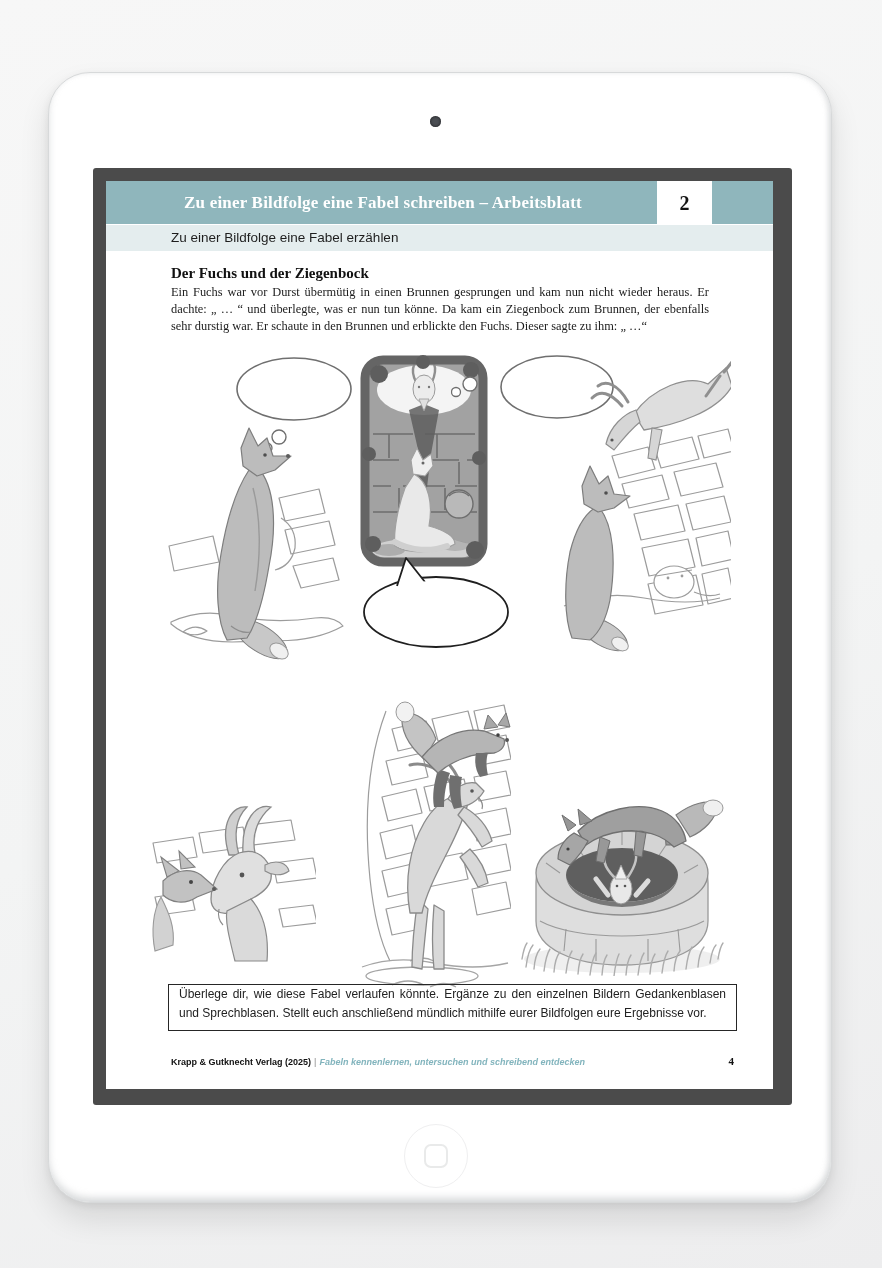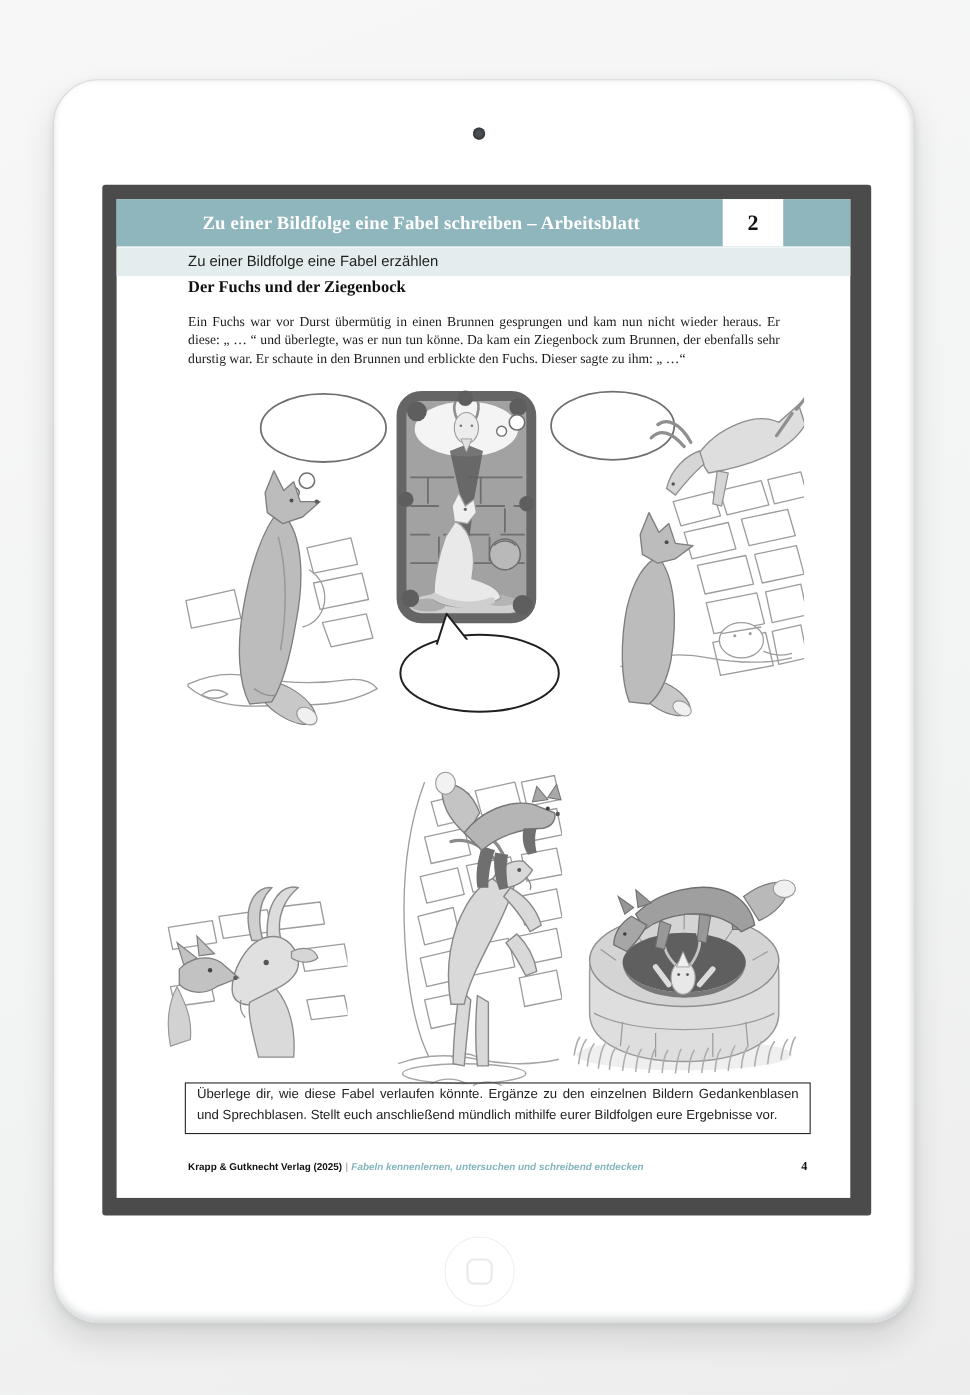--- a/index.html
+++ b/index.html
@@ -27,21 +27,21 @@
     background:var(--screen-frame);border-radius:3px;}
   
   .document{position:absolute;left:13px;top:13px;width:667px;height:908px;background:#fff;}
   .header-bar{position:absolute;left:0;top:0;width:667px;height:43px;background:var(--header-bg);}
   .header-title{position:absolute;left:65px;top:0;height:43px;line-height:43px;
     font-family:"Liberation Serif",serif;font-weight:bold;font-size:17px;color:#ffffff;letter-spacing:.2px;margin-left:13px;}
   .header-num{position:absolute;left:551px;top:0;width:55px;height:43px;background:#ffffff;
     text-align:center;line-height:45px;font-family:"Liberation Serif",serif;font-weight:bold;font-size:20px;color:#141414;}
   .subheader-bar{position:absolute;left:0;top:44px;width:667px;height:26px;background:var(--subheader-bg);}
   .subheader-title{position:absolute;left:65px;top:0;height:26px;line-height:26px;font-size:13.5px;color:#1e1e1e;}
-  .doc-heading{position:absolute;left:65px;top:72px;font-family:"Liberation Serif",serif;
+  .doc-heading{position:absolute;left:65px;top:84px;font-family:"Liberation Serif",serif;
     font-weight:bold;font-size:15px;color:#111;}
   .doc-paragraph{position:absolute;left:65px;top:103px;width:538px;
     font-family:"Liberation Serif",serif;font-size:12.4px;line-height:17px;color:#1b1b1b;text-align:justify;}
   .art{position:absolute;}
   .task-box{position:absolute;left:62px;top:803px;width:569px;border:1.5px solid #262626;
     padding:0 10px 7px;font-size:12px;line-height:19px;color:#222;text-align:justify;background:transparent;}
   .doc-footer{position:absolute;left:65px;top:874px;width:563px;display:flex;
     justify-content:space-between;align-items:baseline;font-size:9px;color:#111;}
   .footer-publisher{font-weight:bold;}
   .footer-sep{color:#8a8a8a;margin:0 3px;}
@@ -61,21 +61,21 @@
 
         <div class="header-bar">
           <div class="header-title">Zu einer Bildfolge eine Fabel schreiben – Arbeitsblatt</div>
           <div class="header-num">2</div>
         </div>
         <div class="subheader-bar">
           <div class="subheader-title">Zu einer Bildfolge eine Fabel erzählen</div>
         </div>
 
         <div class="doc-heading">Der Fuchs und der Ziegenbock</div>
-        <div class="doc-paragraph">Ein Fuchs war vor Durst übermütig in einen Brunnen gesprungen und kam nun nicht wieder heraus. Er diese: „ … “ und überlegte, was er nun tun könne. Da kam ein Ziegenbock zum Brunnen, der ebenfalls sehr durstig war. Er schaute in den Brunnen und erblickte den Fuchs. Dieser sagte zu ihm: „ …“</div>
+        <div class="doc-paragraph">Ein Fuchs war vor Durst übermütig in einen Brunnen gesprungen und kam nun nicht wieder heraus. Er dachte: „ … “ und überlegte, was er nun tun könne. Da kam ein Ziegenbock zum Brunnen, der ebenfalls sehr durstig war. Er schaute in den Brunnen und erblickte den Fuchs. Dieser sagte zu ihm: „ …“</div>
 
         <svg class="art" style="left:129px;top:175px;" width="130" height="115" viewBox="0 0 130 115" aria-label="Fuchs sitzt am Brunnen und schaut nach oben, leere Gedankenblase">
           <ellipse cx="59" cy="33" rx="57" ry="31" fill="#fff" stroke="#6f6f6f" stroke-width="1.6"></ellipse>
           <circle cx="44" cy="81" r="7" fill="#fff" stroke="#6f6f6f" stroke-width="1.4"></circle>
           <circle cx="32" cy="92" r="5" fill="#fff" stroke="#6f6f6f" stroke-width="1.3"></circle>
           <circle cx="22" cy="101" r="3.5" fill="#fff" stroke="#6f6f6f" stroke-width="1.2"></circle>
         </svg>
 
         <svg class="art" style="left:55px;top:245px;" width="190" height="240" viewBox="0 0 190 240" aria-label="Fuchs sitzt am Brunnen und schaut nach oben, leere Gedankenblase">
           <g fill="none" stroke="#9c9c9c" stroke-width="1.2" stroke-linejoin="round">

